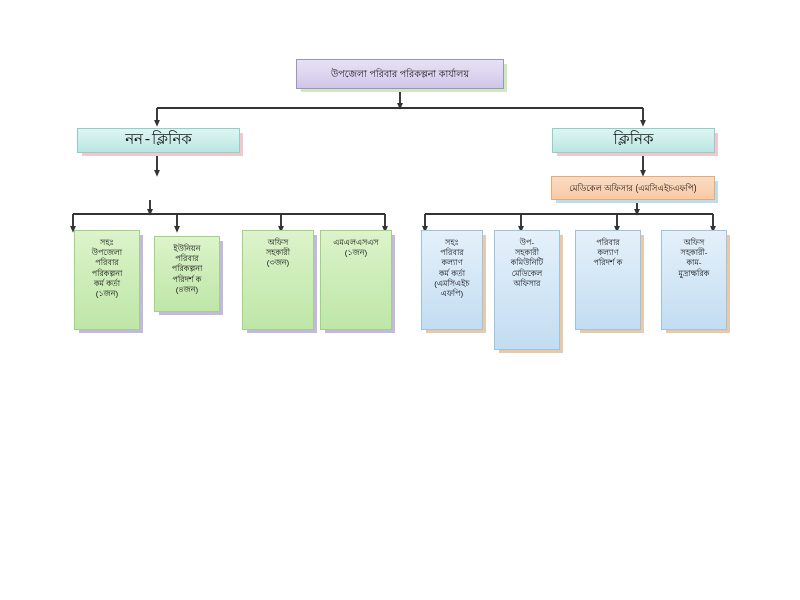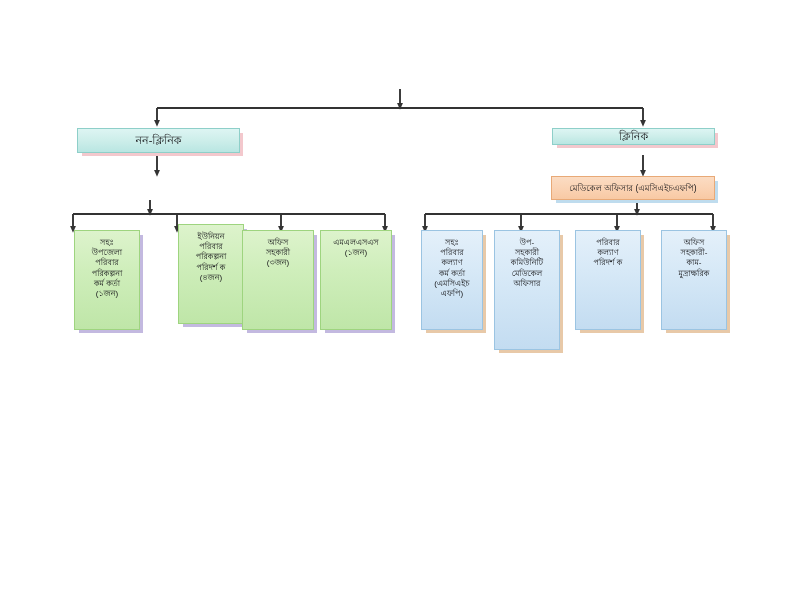--- a/index.html
+++ b/index.html
@@ -57,21 +57,22 @@
     border: 1px solid #9b93c4;
     box-shadow: 4px 4px 0 -1px #cfe8c0;
     font-size: 9.5px;
   }
 
   
   .node-branch {
     background: linear-gradient(to bottom, #ddf5f3 0%, #cdeeea 50%, #b9e6e2 100%);
     border: 1px solid #8ecfc9;
     box-shadow: 4px 4px 0 -1px #f3c8cd;
-    font-size: 11px;
+    font-size: 15px;
+    font-family: Liberation Mono, monospace;
   }
 
   
   .node-officer {
     background: linear-gradient(to bottom, #fbdcc3 0%, #fad3b4 50%, #f8c9a4 100%);
     border: 1px solid #e8a977;
     box-shadow: 4px 4px 0 -1px #bfdcee;
     font-size: 8.5px;
   }
 
@@ -129,44 +130,47 @@
 
       <path d="M637,200 L637,212" marker-end="url(#arrow)"></path>
       <path d="M425,214 L713,214"></path>
       <path d="M425,214 L425,229" marker-end="url(#arrow)"></path>
       <path d="M521,214 L521,229" marker-end="url(#arrow)"></path>
       <path d="M617,214 L617,229" marker-end="url(#arrow)"></path>
       <path d="M713,214 L713,229" marker-end="url(#arrow)"></path>
     </g>
   </svg>
 
+  <div class="node node-root" style="left:296px; top:59px; width:208px; height:30px;">
+    <span class="label">উপজেলা পরিবার পরিকল্পনা কার্যালয়</span>
+  </div>
 
   <div class="node node-branch" style="left:77px; top:128px; width:163px; height:25px;">
     <span class="label">নন-ক্লিনিক</span>
   </div>
 
-  <div class="node node-branch" style="left:552px; top:128px; width:163px; height:17px;">
+  <div class="node node-branch" style="left:552px; top:128px; width:163px; height:25px;">
     <span class="label">ক্লিনিক</span>
   </div>
 
 
   <div class="node node-officer" style="left:551px; top:176px; width:164px; height:24px;align-items:center;">
     <span class="label">মেডিকেল অফিসার (এমসিএইচএফপি)</span>
   </div>
 
   <div class="node node-green" style="left:74px; top:230px; width:66px; height:100px;">
     <span class="label">সহঃ
 উপজেলা
 পরিবার
 পরিকল্পনা
 কর্ম কর্তা
 (১জন)</span>
   </div>
 
-  <div class="node node-green" style="left:154px; top:224px; width:66px; height:100px;margin-left:24px;">
+  <div class="node node-green" style="left:154px; top:236px; width:66px; height:76px;">
     <span class="label">ইউনিয়ন
 পরিবার
 পরিকল্পনা
 পরিদর্শ ক
 (৪জন)</span>
   </div>
 
   <div class="node node-green" style="left:242px; top:230px; width:72px; height:100px;">
     <span class="label">অফিস
 সহকারী

